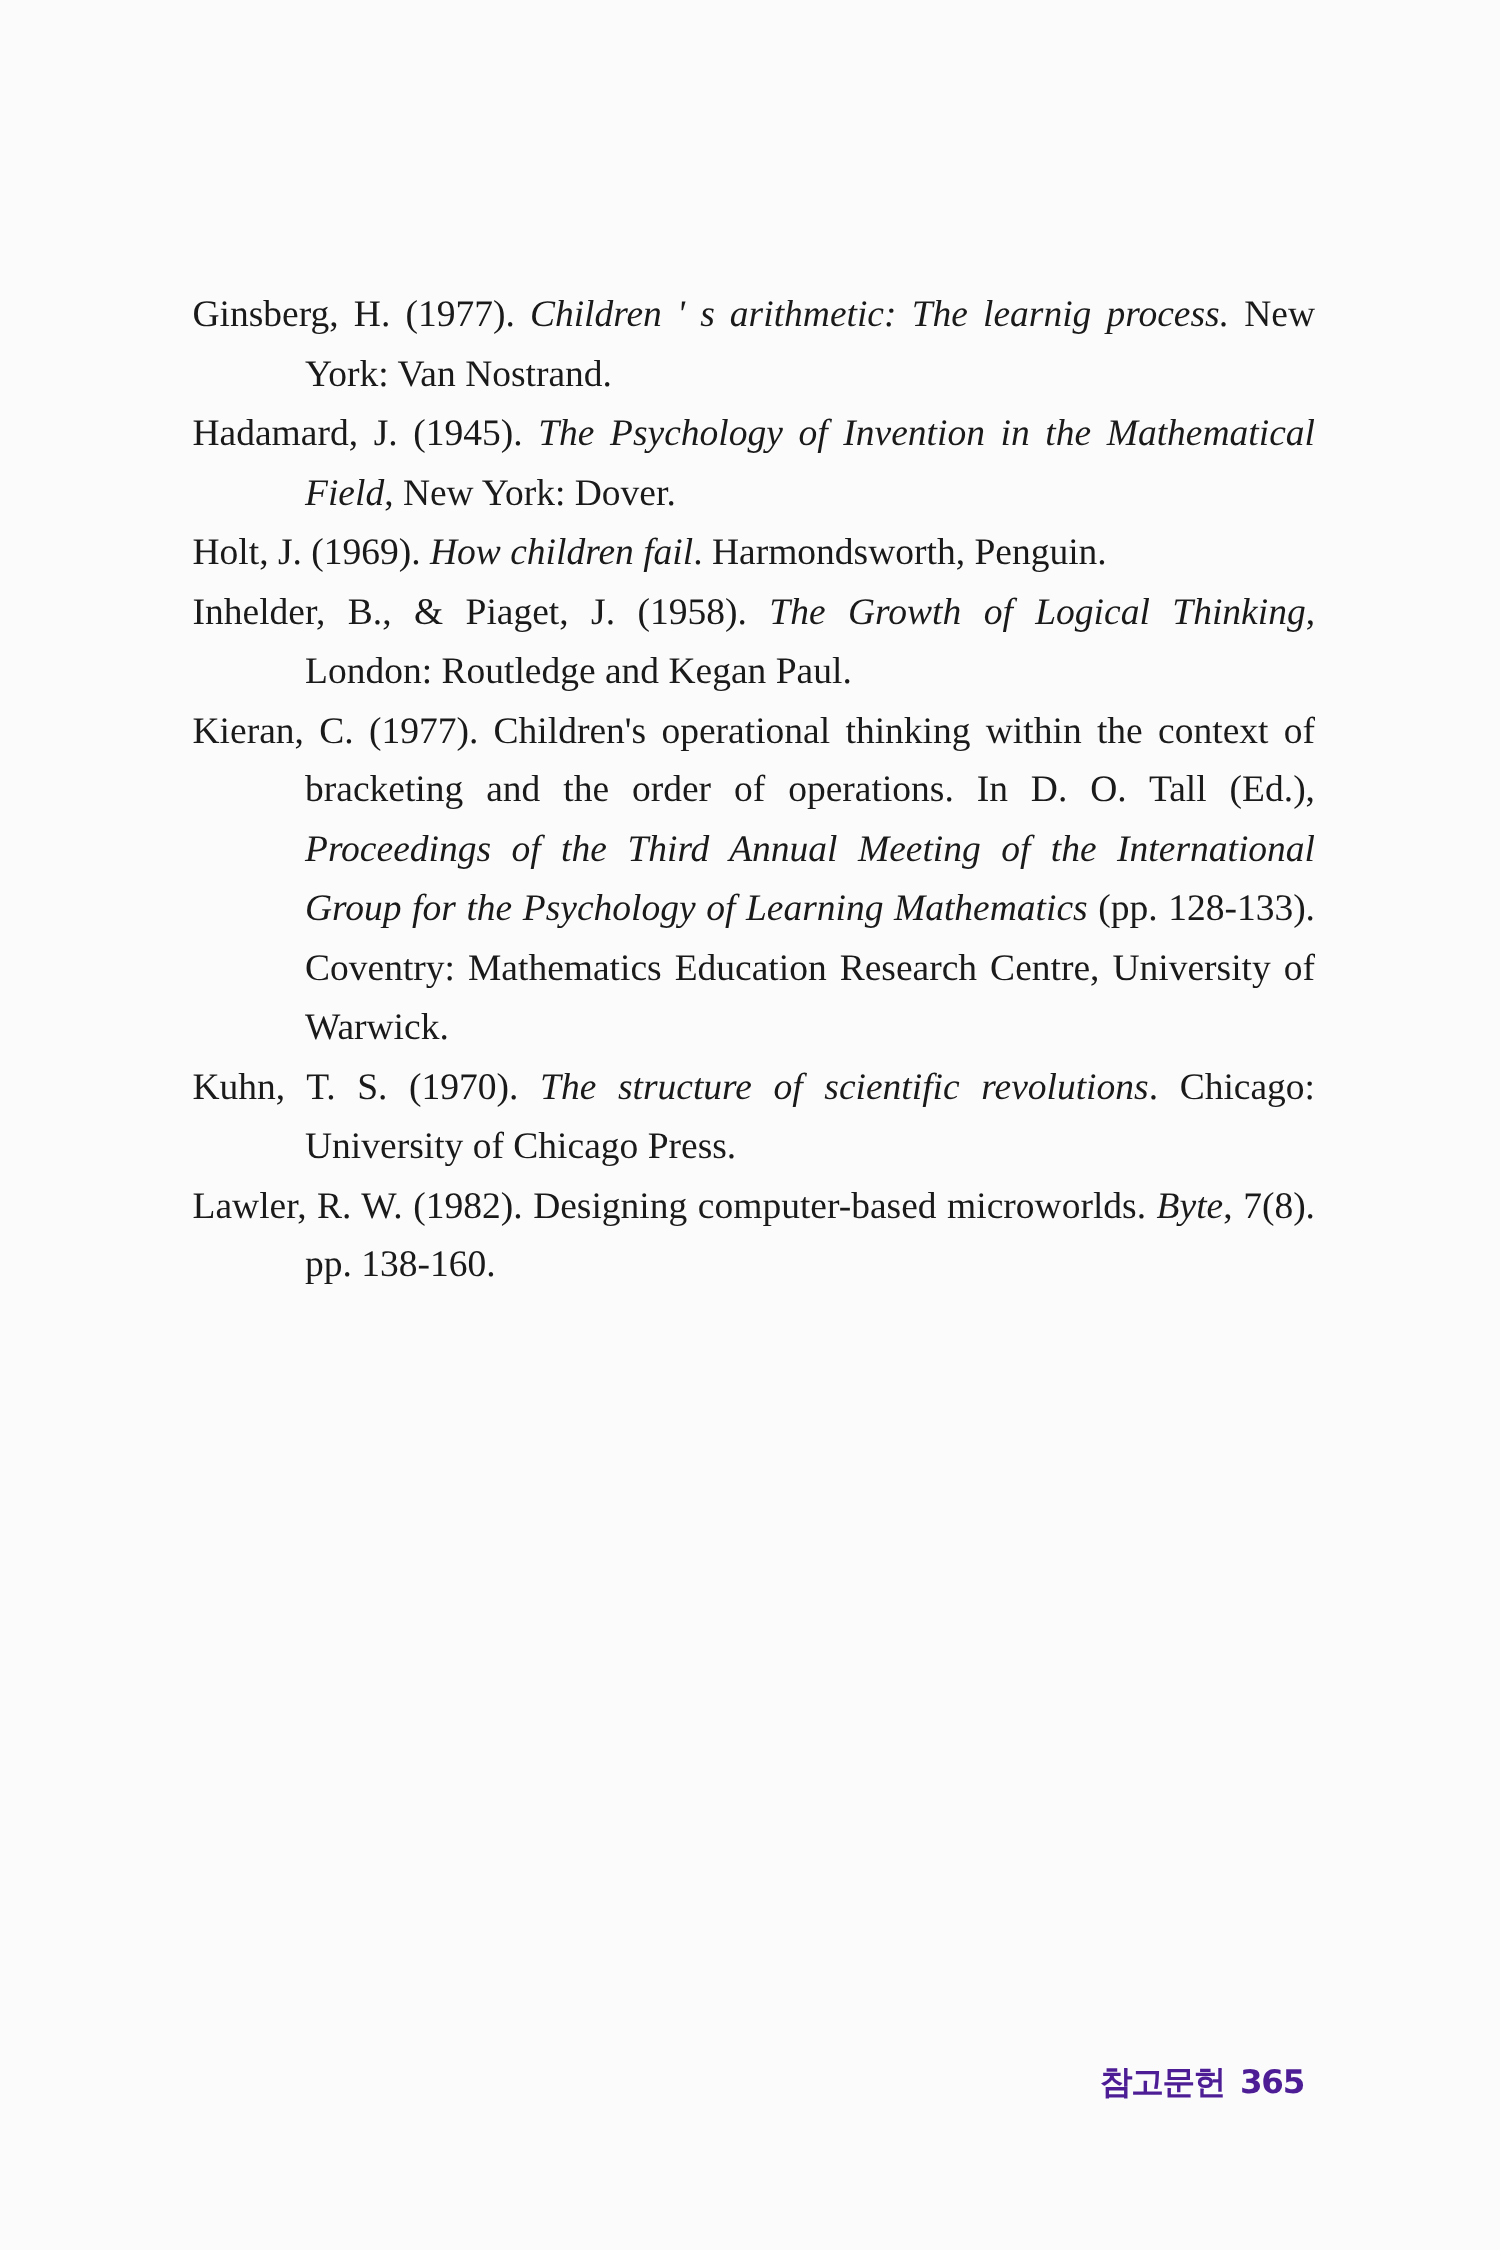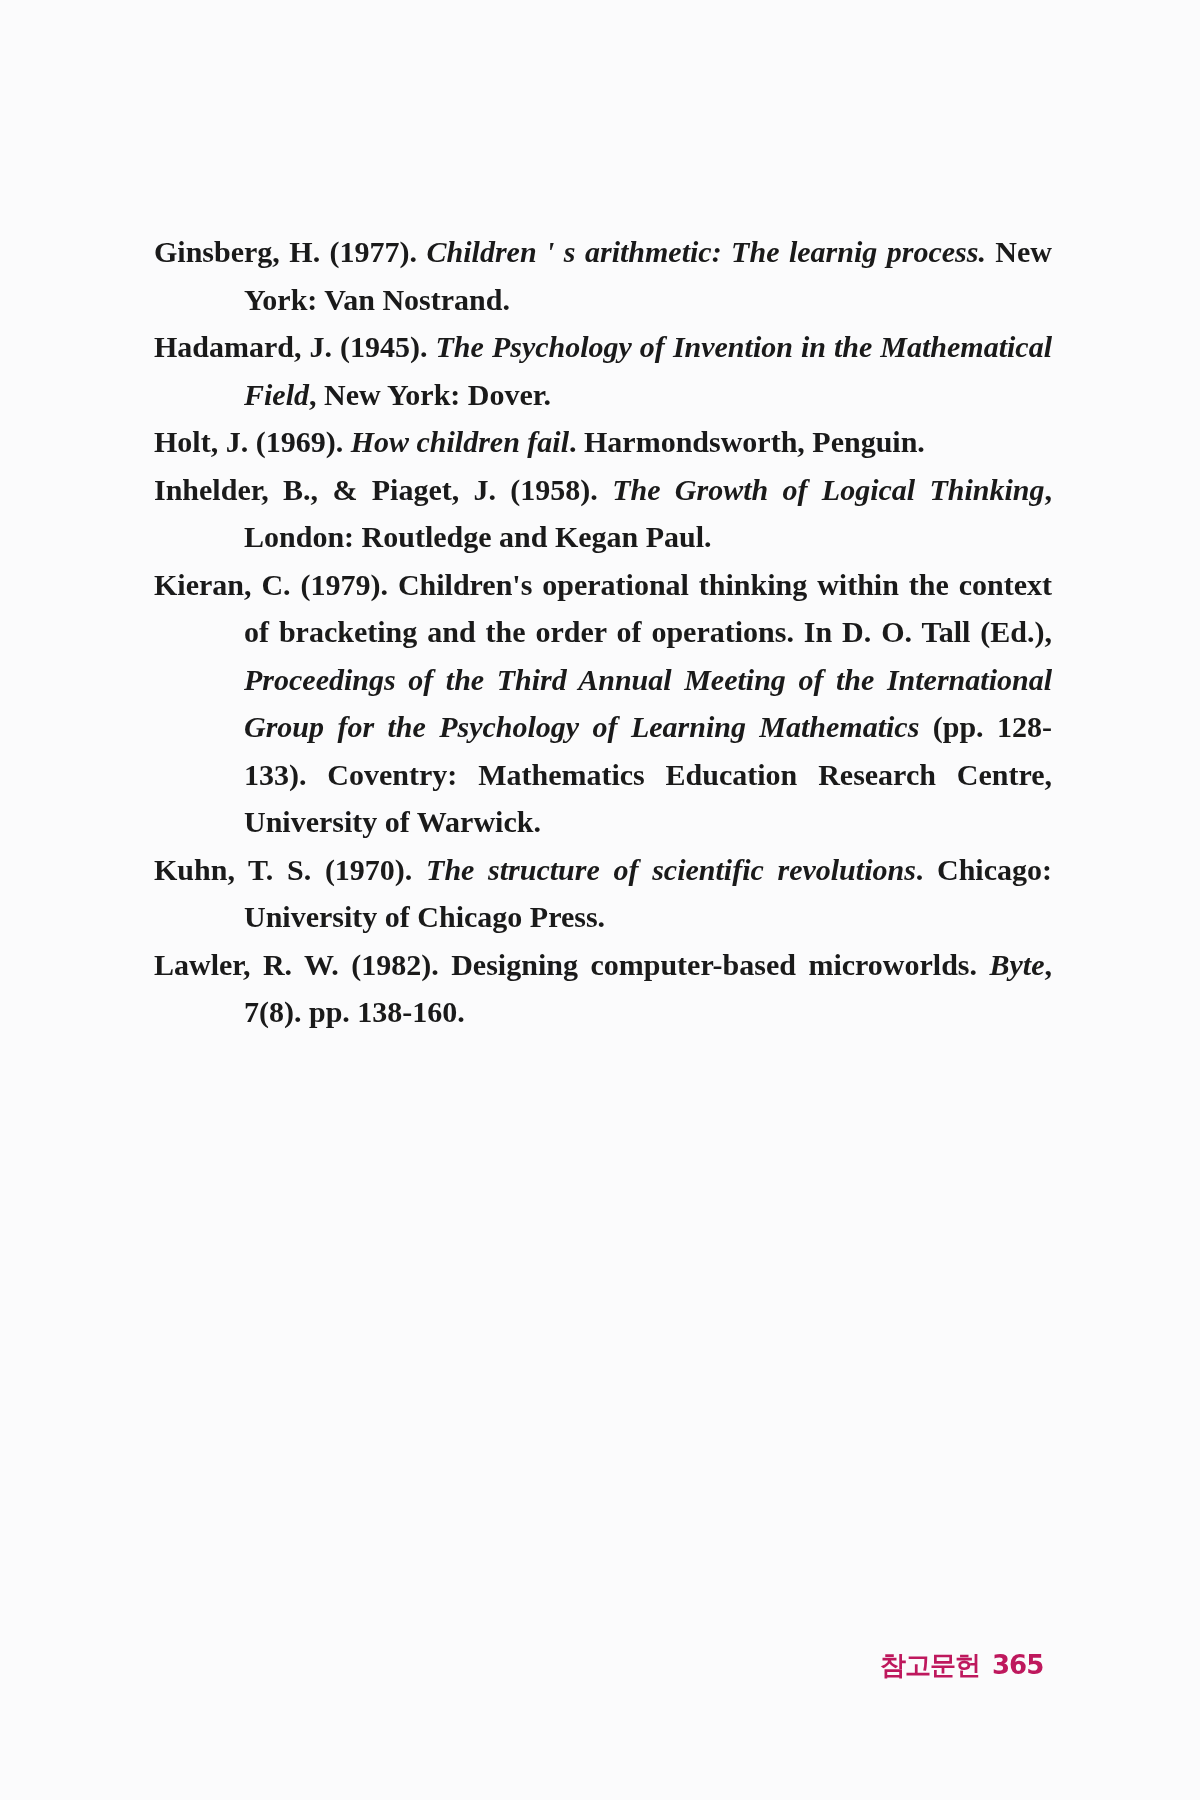--- a/index.html
+++ b/index.html
@@ -4,39 +4,39 @@
 <style>
   html, body { margin: 0; padding: 0; }
   body {
     width: 1200px; height: 1800px; background: #fbfbfc; position: relative; overflow: hidden;
     font-family: "Liberation Serif", "DejaVu Serif", serif; color: #1a1a1a;
   }
   .page { position: absolute; left: 0; top: 0; width: 1200px; height: 1800px; }
   .refs { position: absolute; left: 154px; top: 228px; width: 898px; }
   .ref {
     font-size: 30px; line-height: 47.5px; padding-left: 90px; text-indent: -90px;
-    text-align: justify; margin: 0; font-weight: bold;
+    text-align: justify; margin: 0;
   }
   .ref i { font-style: italic; }
   .footer {
     position: absolute; left: 880px; top: 1648px; font-family: "DejaVu Sans", sans-serif;
-    font-size: 26px; font-weight: bold; color: #be185d; letter-spacing: -1px;
+    font-size: 26px; font-weight: bold; color: #4c1d95; letter-spacing: -1px;
   }
   .footer .num { margin-left: 12px; }
 </style>
 </head>
 <body>
 
 <div class="page">
   <div class="refs">
     <p class="ref"><span>Ginsberg, H. (1977). </span><i>Children ' s arithmetic: The learnig process.</i><span> New York: Van Nostrand.</span></p>
     <p class="ref"><span>Hadamard, J. (1945). </span><i>The Psychology of Invention in the Mathematical Field</i><span>, New York: Dover.</span></p>
     <p class="ref"><span>Holt, J. (1969). </span><i>How children fail</i><span>. Harmondsworth, Penguin.</span></p>
     <p class="ref"><span>Inhelder, B., &amp; Piaget, J. (1958). </span><i>The Growth of Logical Thinking</i><span>, London: Routledge and Kegan Paul.</span></p>
-    <p class="ref"><span>Kieran, C. (1979). Children's operational thinking within the context of bracketing and the order of operations. In D. O. Tall (Ed.), </span><i>Proceedings of the Third Annual Meeting of the International Group for the Psychology of Learning Mathematics</i><span> (pp. 128-133). Coventry: Mathematics Education Research Centre, University of Warwick.</span></p>
+    <p class="ref"><span>Kieran, C. (1977). Children's operational thinking within the context of bracketing and the order of operations. In D. O. Tall (Ed.), </span><i>Proceedings of the Third Annual Meeting of the International Group for the Psychology of Learning Mathematics</i><span> (pp. 128-133). Coventry: Mathematics Education Research Centre, University of Warwick.</span></p>
     <p class="ref"><span>Kuhn, T. S. (1970). </span><i>The structure of scientific revolutions</i><span>. Chicago: University of Chicago Press.</span></p>
     <p class="ref"><span>Lawler, R. W. (1982). Designing computer-based microworlds. </span><i>Byte</i><span>, 7(8). pp. 138-160.</span></p>
   </div>
 
   <div class="footer">
     <span>참고문헌</span><span class="num">365</span>
   </div>
 </div>
 
 </body></html>

